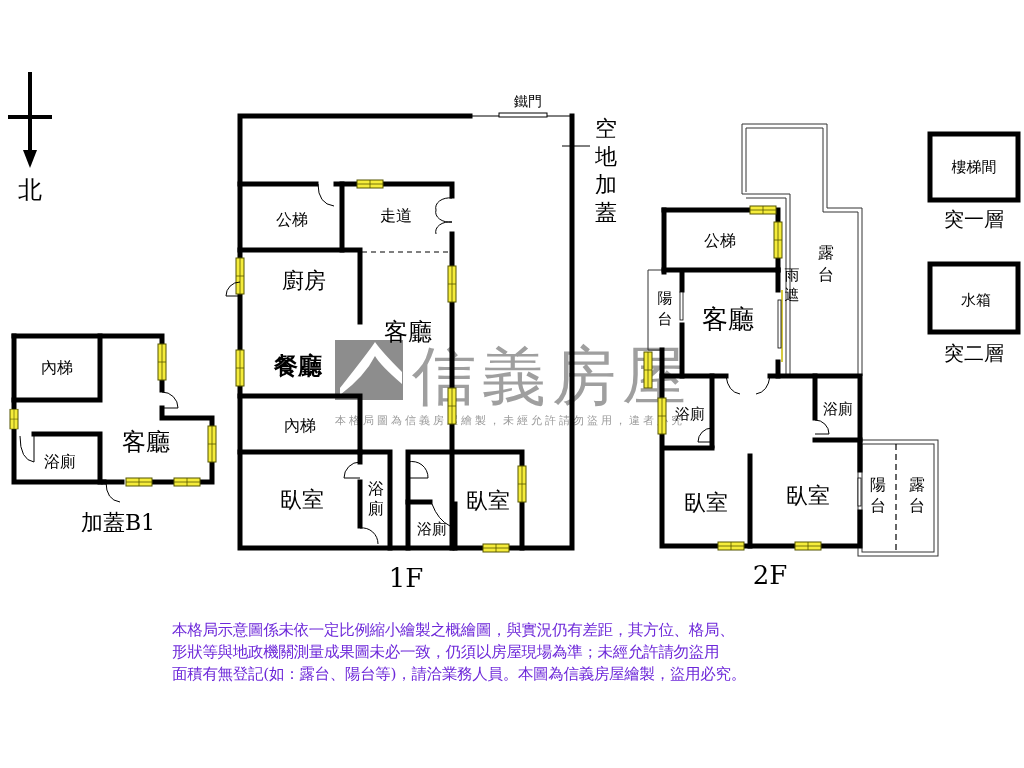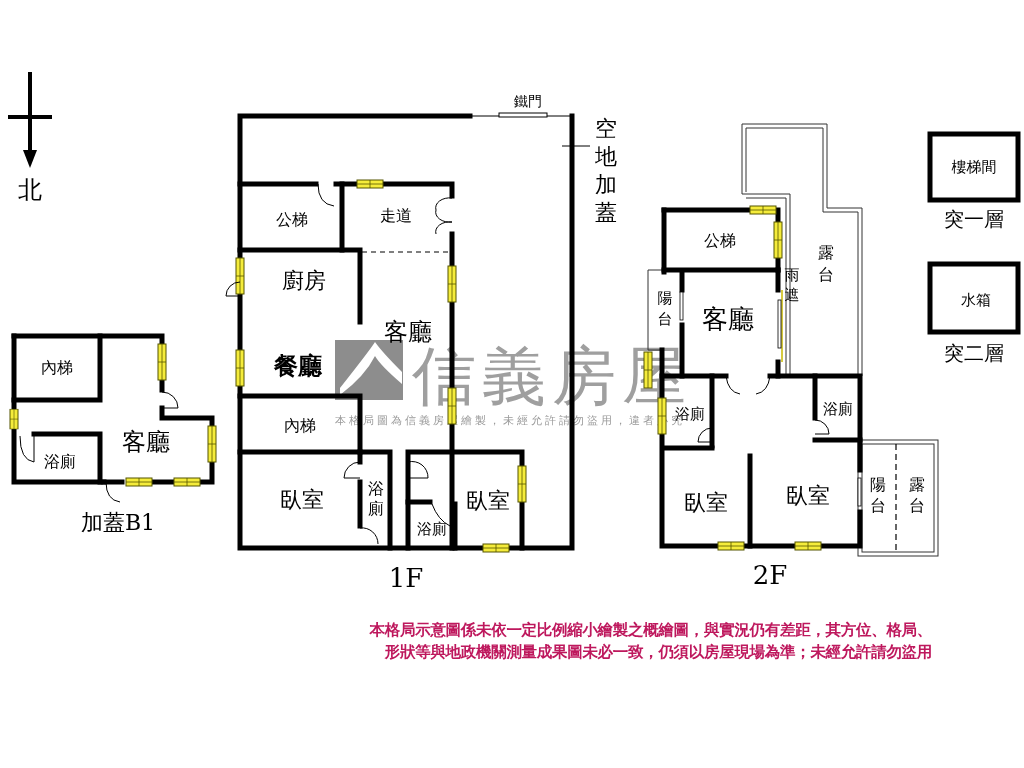--- a/index.html
+++ b/index.html
@@ -1,19 +1,19 @@
 <!DOCTYPE html>
 <html><head>
 <meta charset="utf-8">
 <style>
   html, body { margin:0; padding:0; background:#ffffff; }
   body { width:1024px; height:768px; position:relative; overflow:hidden; font-family:"DejaVu Serif","Liberation Serif",serif; color:#000; }
   svg { position:absolute; left:0; top:0; }
   .lbl { font-family:"DejaVu Serif","Liberation Serif",serif; fill:#000; }
-  .disclaimer { position:absolute; left:172px; top:619px; width:760px; font-family:"DejaVu Serif","Liberation Serif",serif; font-size:15.5px; line-height:22px; font-weight:bold; color:#be185d; letter-spacing:-0.3px;text-align:right; }
+  .disclaimer { position:absolute; left:172px; top:619px; width:760px; font-family:"DejaVu Serif","Liberation Serif",serif; font-size:15.5px; line-height:22px; font-weight:normal; color:#6d28d9; letter-spacing:-0.3px; }
   .disclaimer div { white-space:nowrap; }
 </style>
 </head>
 <body>
 
 <svg width="1024" height="768" viewBox="0 0 1024 768">
   <defs>
     <g id="winV">
         <rect x="-4" y="0" width="8" height="36" fill="#f5ec3b" stroke="#555500" stroke-width="1"></rect>
         <line x1="0" y1="0" x2="0" y2="36" stroke="#555500" stroke-width="0.8"></line>
@@ -218,13 +218,14 @@
   <g>
     <rect x="930" y="264" width="88" height="68" fill="#fff" stroke="#000" stroke-width="5"></rect>
   </g>
   <text class="lbl" x="976" y="305" font-size="15" text-anchor="middle">水箱</text>
   <text class="lbl" x="974" y="360" font-size="20" text-anchor="middle">突二層</text>
 </svg>
 
 <div class="disclaimer">
   <div>本格局示意圖係未依一定比例縮小繪製之概繪圖，與實況仍有差距，其方位、格局、</div>
   <div>形狀等與地政機關測量成果圖未必一致，仍須以房屋現場為準；未經允許請勿盜用</div>
+  <div>面積有無登記(如：露台、陽台等)，請洽業務人員。本圖為信義房屋繪製，盜用必究。</div>
 </div>
 
 </body></html>

